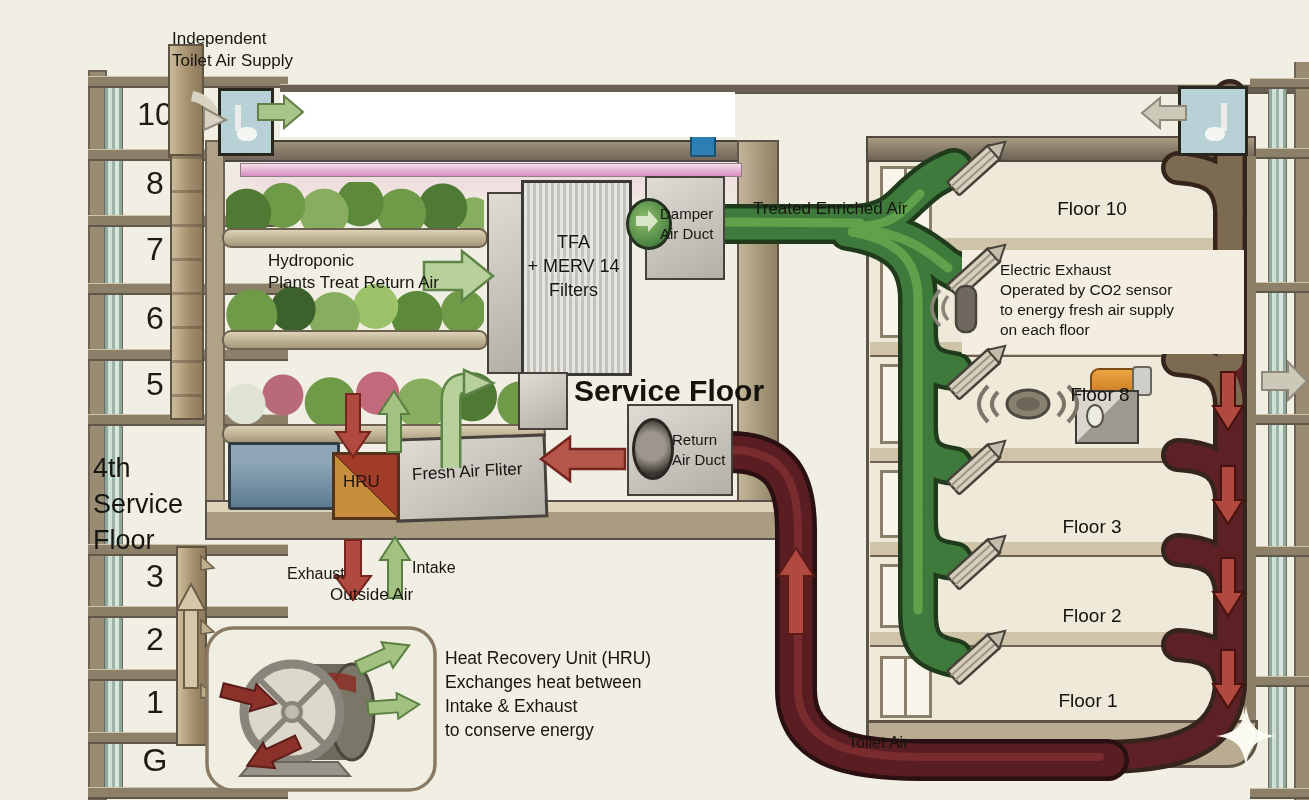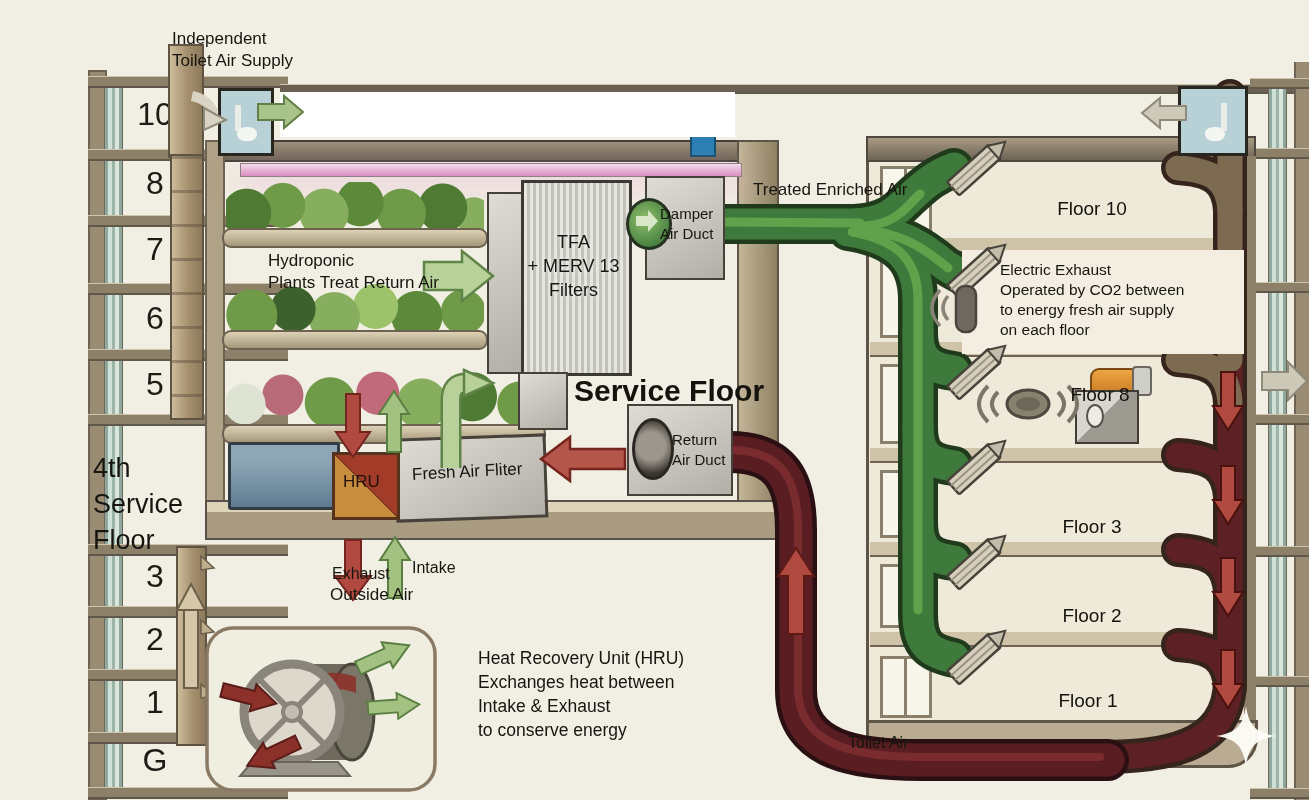--- a/index.html
+++ b/index.html
@@ -183,21 +183,21 @@
       <path d="M 730 452 C 782 452 796 482 796 530 L 796 690 C 796 752 858 760 920 760 L 1108 760" stroke="#2a1012" stroke-width="42" fill="none" stroke-linecap="round"></path>
       <path d="M 730 452 C 782 452 796 482 796 530 L 796 690 C 796 752 858 760 920 760 L 1108 760" stroke="#5a1e22" stroke-width="33" fill="none" stroke-linecap="round"></path>
       <path d="M 734 450 C 786 452 798 484 798 530 L 798 688 C 798 748 860 757 922 757 L 1100 757" stroke="#8c3336" stroke-width="8" fill="none" opacity="0.65" stroke-linecap="round"></path>
     </g>
   </svg>
 
   <div class="abs graybox" style="left:487px;top:192px;width:32px;height:178px;"></div>
   <div class="abs" style="left:521px;top:180px;width:105px;height:190px;background:repeating-linear-gradient(90deg,#e6e6e0 0 3px,#c2c2ba 3px 6px);border:3px solid #3c3834;"></div>
   <div class="lbl" style="left:521px;top:230px;width:105px;text-align:center;font-size:18px;line-height:24px;white-space:normal;text-shadow:0 0 4px #eee;">
     <div>TFA</div>
-    <div>+ MERV 13</div>
+    <div>+ MERV 14</div>
     <div>Filters</div>
   </div>
   <div class="abs graybox" style="left:518px;top:372px;width:46px;height:54px;"></div>
 
   <div class="abs graybox" style="left:645px;top:176px;width:76px;height:100px;"></div>
   <div class="abs" style="left:626px;top:198px;width:40px;height:46px;border-radius:50%;background:radial-gradient(circle at 40% 40%,#8fbf6a,#2e6b33);border:3px solid #24321f;"></div>
   <div class="lbl" style="left:660px;top:204px;font-size:15px;line-height:20px;">
     <div>Damper</div>
     <div>Air Duct</div>
   </div>
@@ -365,39 +365,39 @@
   </svg>
 
   <div class="lbl" style="left:172px;top:28px;font-size:17px;line-height:22px;">
     <div>Independent</div>
     <div>Toilet Air Supply</div>
   </div>
   <div class="lbl" style="left:268px;top:250px;font-size:17px;line-height:22px;">
     <div>Hydroponic</div>
     <div>Plants Treat Return Air</div>
   </div>
-  <div class="lbl" style="left:753px;top:180px;font-size:17px;">Treated Enriched Air</div>
-  <div class="lbl" style="left:287px;top:565px;font-size:16px;margin-left:45px;">Exhaust</div>
+  <div class="lbl" style="left:753px;top:199px;font-size:17px;">Treated Enriched Air</div>
+  <div class="lbl" style="left:287px;top:565px;font-size:16px;">Exhaust</div>
   <div class="lbl" style="left:412px;top:559px;font-size:16px;">Intake</div>
   <div class="lbl" style="left:330px;top:585px;font-size:17px;">Outside Air</div>
   <div class="lbl" style="left:848px;top:734px;font-size:16px;">Toilet Air</div>
 
   <div class="floorlabel" style="left:1022px;top:182px;">Floor 10</div>
   <div class="floorlabel" style="left:1030px;top:368px;">Floor 8</div>
   <div class="floorlabel" style="left:1022px;top:500px;">Floor 3</div>
   <div class="floorlabel" style="left:1022px;top:589px;">Floor 2</div>
   <div class="floorlabel" style="left:1018px;top:674px;">Floor 1</div>
 
   <div class="lbl" style="left:1000px;top:260px;font-size:15.5px;line-height:20px;">
     <div>Electric Exhaust</div>
-    <div>Operated by CO2 between</div>
+    <div>Operated by CO2 sensor</div>
     <div>to energy fresh air supply</div>
     <div>on each floor</div>
   </div>
 
-  <div class="lbl" style="left:445px;top:646px;font-size:17.5px;line-height:24px;margin-left:33px;">
+  <div class="lbl" style="left:445px;top:646px;font-size:17.5px;line-height:24px;">
     <div>Heat Recovery Unit (HRU)</div>
     <div>Exchanges heat between</div>
     <div>Intake &amp; Exhaust</div>
     <div>to conserve energy</div>
   </div>
 
 </div>
 
 </body></html>

